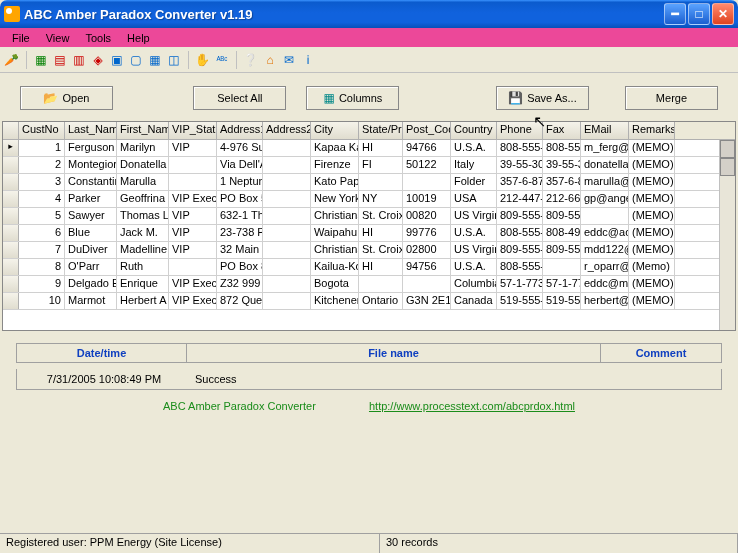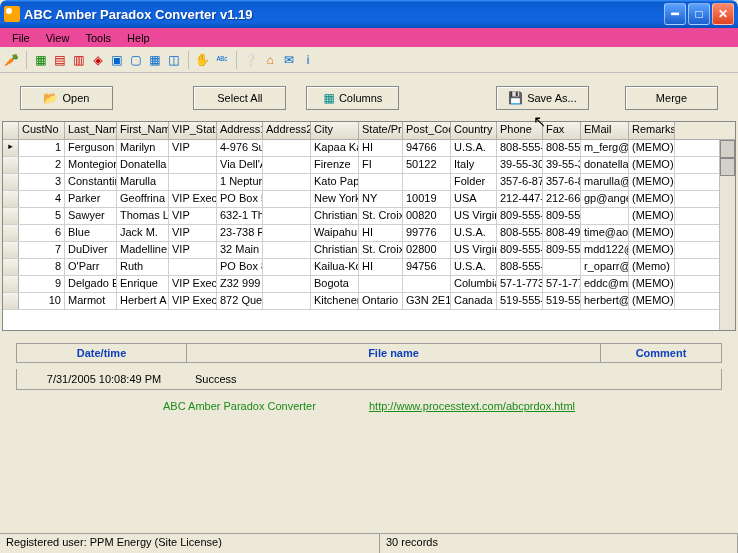--- a/index.html
+++ b/index.html
@@ -239,21 +239,21 @@
         <div class="gc" style="width: 52px;">Jack M.</div>
         <div class="gc" style="width: 48px;">VIP</div>
         <div class="gc" style="width: 46px;">23-738 Pa</div>
         <div class="gc" style="width: 48px;"></div>
         <div class="gc" style="width: 48px;">Waipahu</div>
         <div class="gc" style="width: 44px;">HI</div>
         <div class="gc" style="width: 48px;">99776</div>
         <div class="gc" style="width: 46px;">U.S.A.</div>
         <div class="gc" style="width: 46px;">808-555-8</div>
         <div class="gc" style="width: 38px;">808-499-8</div>
-        <div class="gc" style="width: 48px;">time@ao</div>
+        <div class="gc" style="width: 48px;">eddc@ao</div>
         <div class="gc" style="width: 46px;">(MEMO)</div>
       </div>
       <div class="gridrow">
         <div class="gc rowhead"></div>
         <div class="gc" style="width: 46px; text-align: right;">7</div>
         <div class="gc" style="width: 52px;">DuDiver</div>
         <div class="gc" style="width: 52px;">Madelline</div>
         <div class="gc" style="width: 48px;">VIP</div>
         <div class="gc" style="width: 46px;">32 Main S</div>
         <div class="gc" style="width: 48px;"></div>

